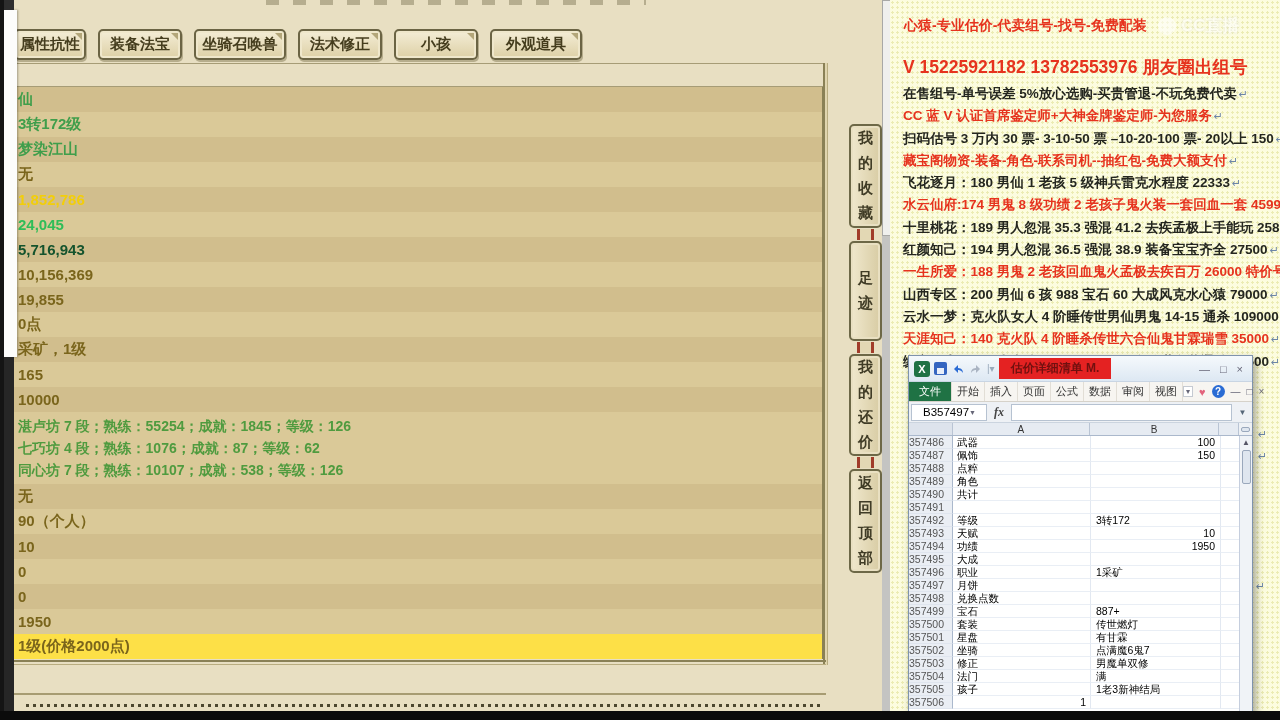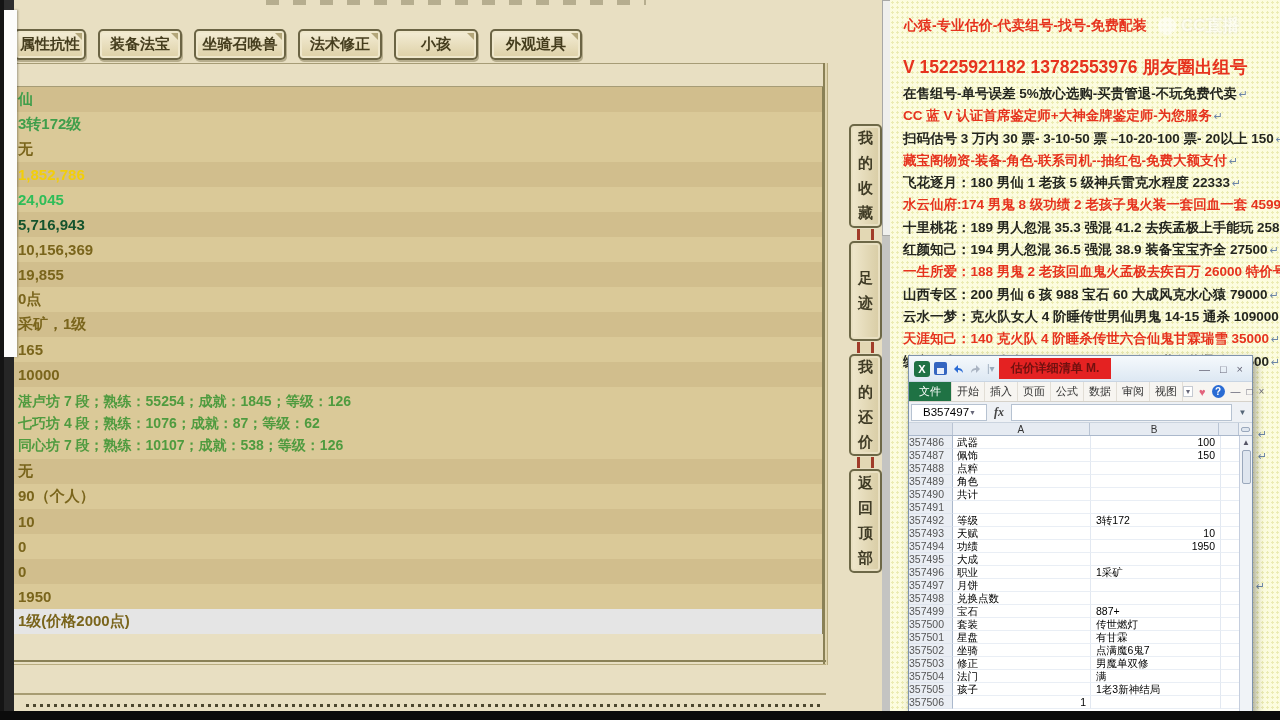--- a/index.html
+++ b/index.html
@@ -149,20 +149,21 @@
         <div class="tab" style="width: 84px;">装备法宝</div>
         <div class="tab" style="width: 92px;">坐骑召唤兽</div>
         <div class="tab" style="width: 84px;">法术修正</div>
         <div class="tab" style="width: 84px;">小孩</div>
         <div class="tab" style="width: 92px;">外观道具</div>
       </div>
     <div class="tabline"></div>
     <div class="rows-wrap" id="rows">
         <div class="g-row" style="background: rgb(209, 190, 141); color: rgb(63, 158, 75);">仙</div>
         <div class="g-row" style="background: rgb(218, 201, 152); color: rgb(63, 158, 75);">3转172级</div>
+        <div class="g-row" style="background: rgb(209, 190, 141); color: rgb(63, 158, 75);">梦染江山</div>
         <div class="g-row" style="background: rgb(218, 201, 152); color: rgb(122, 101, 28);">无</div>
         <div class="g-row" style="background: rgb(209, 190, 141); color: rgb(242, 206, 10);">1,852,786</div>
         <div class="g-row" style="background: rgb(218, 201, 152); color: rgb(46, 189, 88);">24,045</div>
         <div class="g-row" style="background: rgb(209, 190, 141); color: #14532d;">5,716,943</div>
         <div class="g-row" style="background: rgb(218, 201, 152); color: rgb(122, 101, 28);">10,156,369</div>
         <div class="g-row" style="background: rgb(209, 190, 141); color: rgb(122, 101, 28);">19,855</div>
         <div class="g-row" style="background: rgb(218, 201, 152); color: rgb(122, 101, 28);">0点</div>
         <div class="g-row" style="background: rgb(209, 190, 141); color: rgb(122, 101, 28);">采矿，1级</div>
         <div class="g-row" style="background: rgb(218, 201, 152); color: rgb(122, 101, 28);">165</div>
         <div class="g-row" style="background: rgb(209, 190, 141); color: rgb(122, 101, 28);">10000</div>
@@ -170,21 +171,21 @@
           <div>湛卢坊 7 段；熟练：55254；成就：1845；等级：126</div>
           <div>七巧坊 4 段；熟练：1076；成就：87；等级：62</div>
           <div>同心坊 7 段；熟练：10107；成就：538；等级：126</div>
         </div>
         <div class="g-row" style="background: rgb(209, 190, 141); color: rgb(122, 101, 28);">无</div>
         <div class="g-row" style="background: rgb(218, 201, 152); color: rgb(122, 101, 28);">90（个人）</div>
         <div class="g-row" style="background: rgb(209, 190, 141); color: rgb(122, 101, 28);">10</div>
         <div class="g-row" style="background: rgb(218, 201, 152); color: rgb(122, 101, 28);">0</div>
         <div class="g-row" style="background: rgb(209, 190, 141); color: rgb(122, 101, 28);">0</div>
         <div class="g-row" style="background: rgb(218, 201, 152); color: rgb(122, 101, 28);">1950</div>
-        <div class="g-row" style="background: #e5e5e5; color: rgb(122, 101, 28);">1级(价格2000点)</div>
+        <div class="g-row" style="background: #fde047; color: rgb(122, 101, 28);">1级(价格2000点)</div>
       </div>
     <div class="panel-right"></div>
     <div class="panel-bot"></div>
     <div class="line-694"></div>
     <div class="dotted-sep"></div>
     <div class="rail" id="rail">
         <div class="rail-btn" style="height: 104px;">
           <span>我</span>
           <span>的</span>
           <span>收</span>

